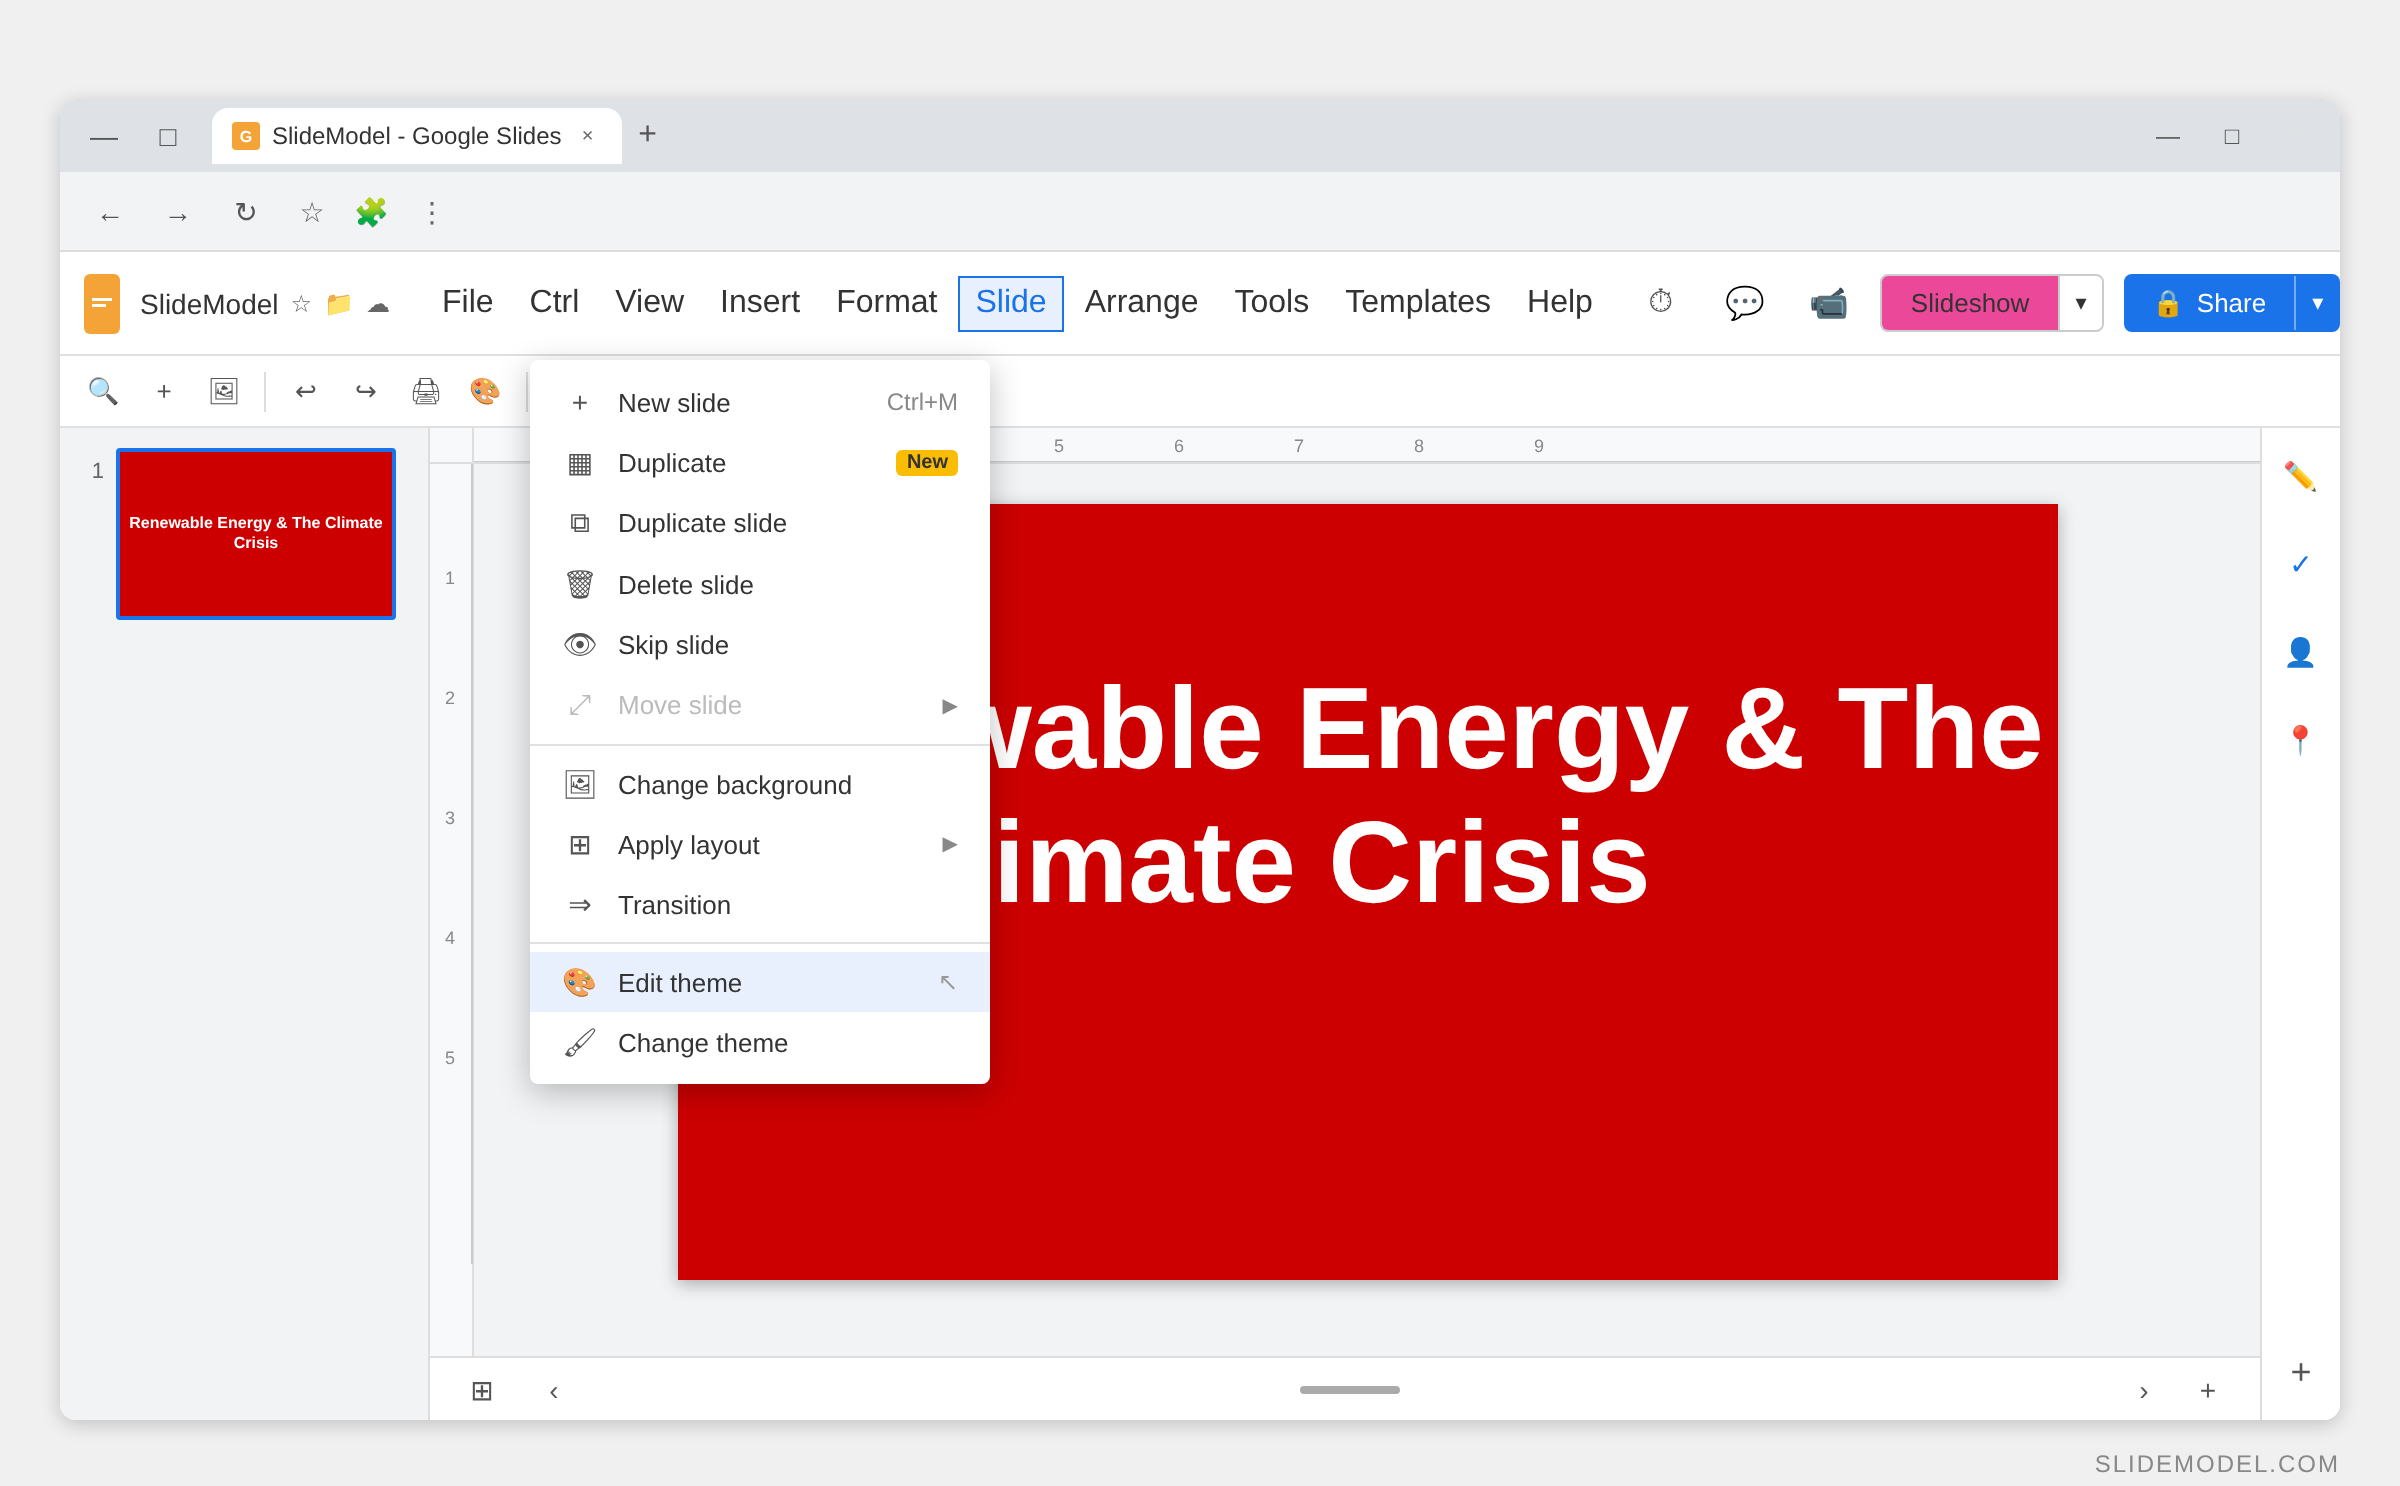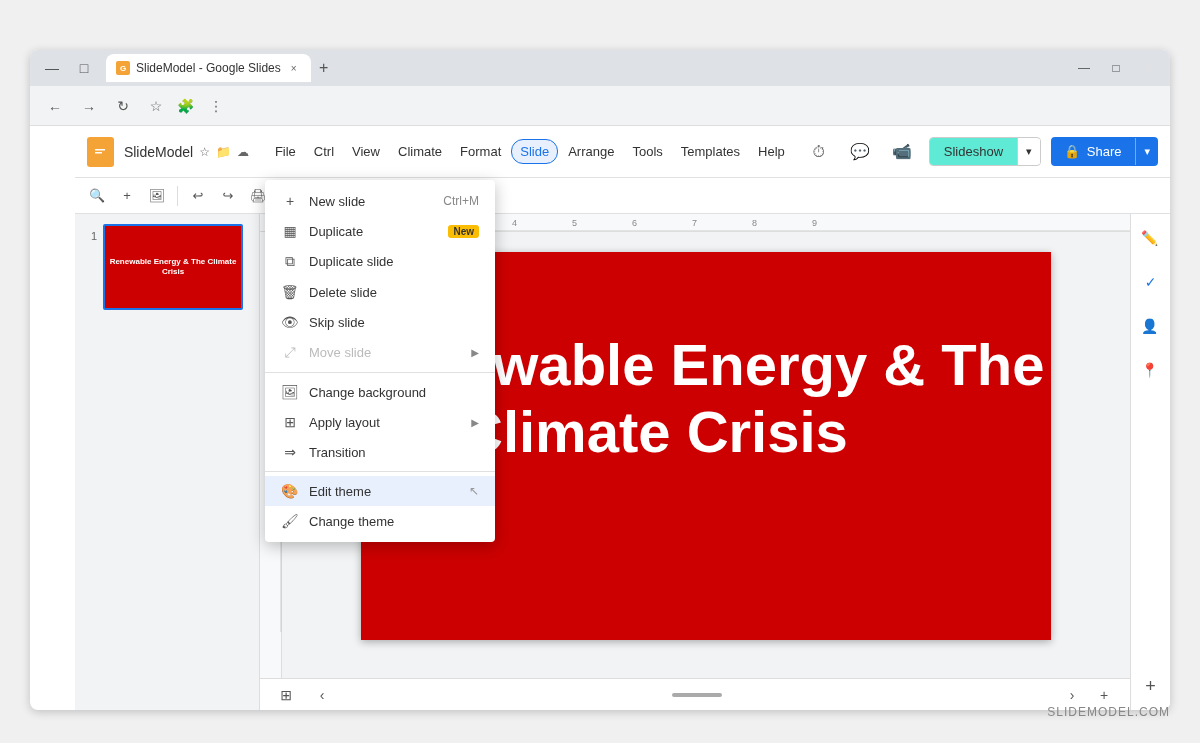--- a/index.html
+++ b/index.html
@@ -146,21 +146,20 @@
       border-radius: 50%;
       display: flex; align-items: center; justify-content: center;
     }
 
     
     .slides-app {
       height: calc(100% - 76px);
       background: #fff;
       display: flex;
       flex-direction: column;
-      margin-left: 45px;
     }
 
     
     .app-header {
       height: 52px;
       display: flex;
       align-items: center;
       padding: 0 12px;
       border-bottom: 1px solid #e0e0e0;
       gap: 10px;
@@ -193,31 +192,31 @@
 
     .app-menu {
       display: flex;
       align-items: center;
       gap: 2px;
       flex: 1;
     }
 
     .menu-item {
       padding: 4px 8px;
-      font-size: 13px;
+      font-size: 16px;
       color: #333;
       cursor: pointer;
       border-radius: 4px;
     }
 
     .menu-item.active {
       background: #e8f0fe;
       color: #1a73e8;
       border: 1px solid #1a73e8;
-      border-radius: 12px;
+      border-radius: 0;
     }
 
     .header-right {
       display: flex;
       align-items: center;
       gap: 10px;
       margin-left: auto;
     }
 
     .slideshow-btn {
@@ -227,21 +226,21 @@
       border: 1px solid #ccc;
       border-radius: 4px;
       overflow: hidden;
     }
 
     .slideshow-main {
       padding: 6px 14px;
       font-size: 13px;
       color: #333;
       cursor: pointer;
-      background: #5eead4;
+      background: #ec4899;
       border: none;
       border-right: 1px solid #ccc;
     }
 
     .slideshow-dropdown {
       padding: 6px 8px;
       background: #fff;
       border: none;
       cursor: pointer;
       color: #333;
@@ -587,21 +586,21 @@
     .scroll-indicator {
       width: 50px; height: 4px;
       background: #aaa;
       border-radius: 2px;
       margin: 0 auto;
     }
 
     
     .watermark {
       position: absolute;
-      bottom: 24px;
+      bottom: 4px;
       right: 30px;
       font-size: 12px;
       color: #888;
       letter-spacing: 1px;
       font-family: Arial, sans-serif;
     }
   </style>
 </head>
 <body>
 
@@ -654,21 +653,21 @@
           <span class="title-icon">☆</span>
           <span class="title-icon">📁</span>
           <span class="title-icon">☁</span>
         </div>
       </div>
 
       <div class="app-menu">
         <span class="menu-item">File</span>
         <span class="menu-item">Ctrl</span>
         <span class="menu-item">View</span>
-        <span class="menu-item">Climate</span>
+        <span class="menu-item">Insert</span>
         <span class="menu-item">Format</span>
         <span class="menu-item active">Slide</span>
         <span class="menu-item">Arrange</span>
         <span class="menu-item">Tools</span>
         <span class="menu-item">Templates</span>
         <span class="menu-item">Help</span>
       </div>
 
       <div class="header-right">
         <button class="icon-btn">⏱</button>

